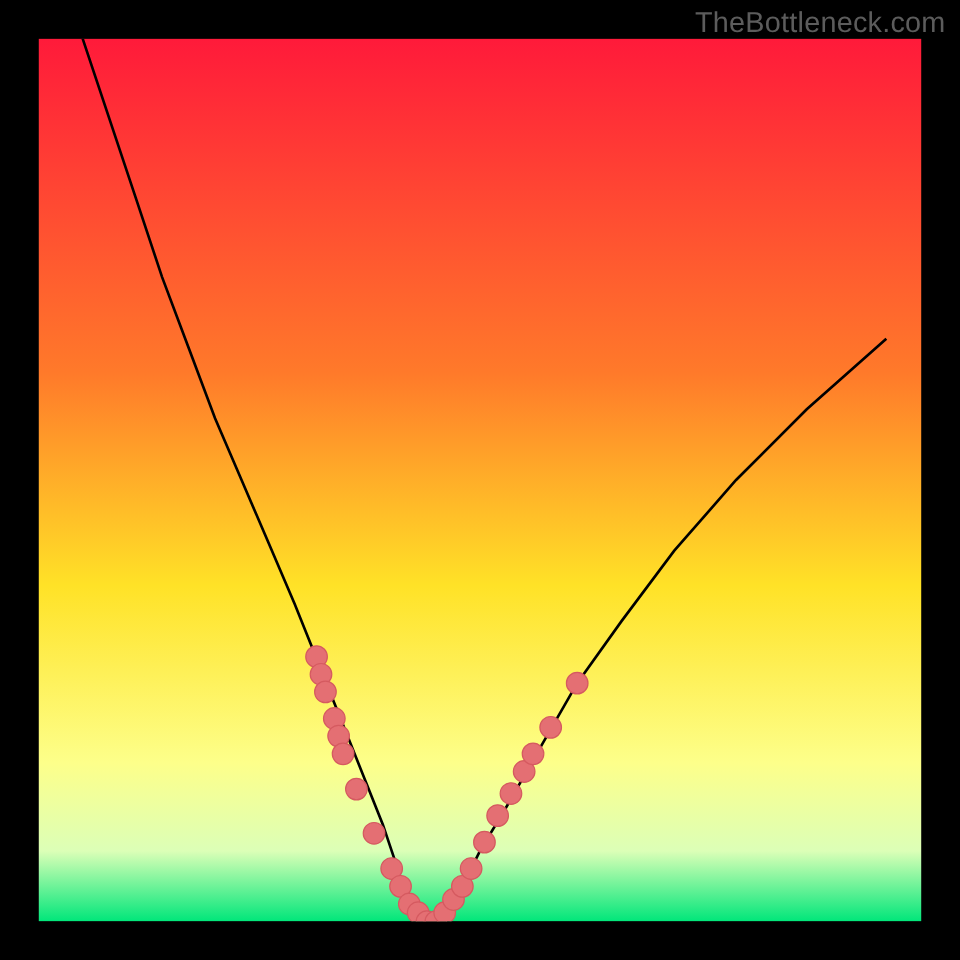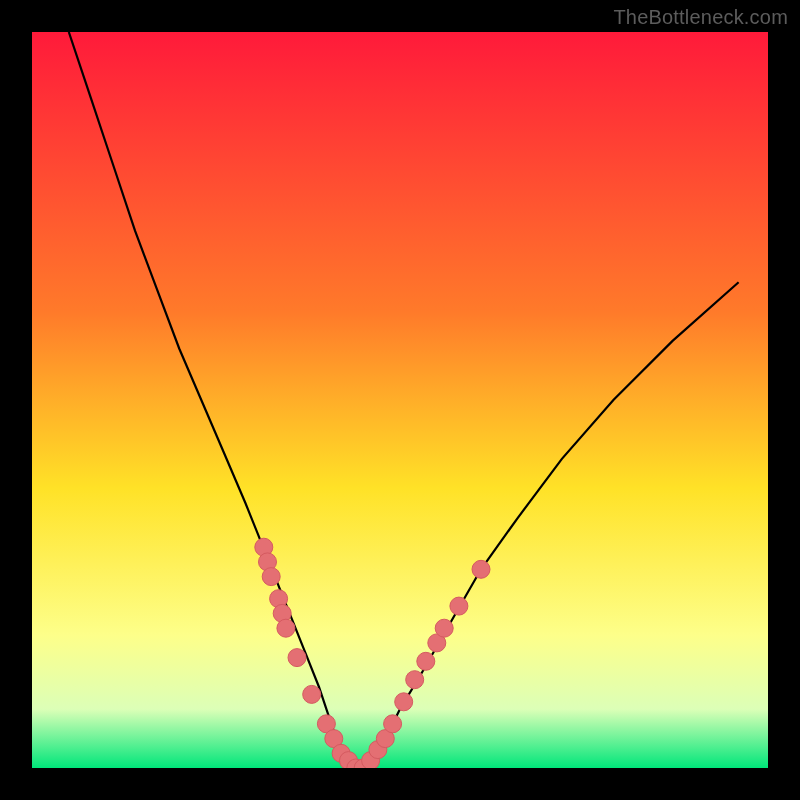--- a/index.html
+++ b/index.html
@@ -25,21 +25,21 @@
     top: 32px;
     width: 736px;
     height: 736px;
     overflow: hidden;
   }
   .watermark {
     position: absolute;
     top: 6px;
     right: 12px;
     color: #5c5c5c;
-    font-size: 20px;
+    font-size: 24px;
     font-weight: 500;
     letter-spacing: 0.2px;
     z-index: 10;
   }
   svg { display: block; }
 </style>
 </head>
 <body>
 
 <div class="frame">

